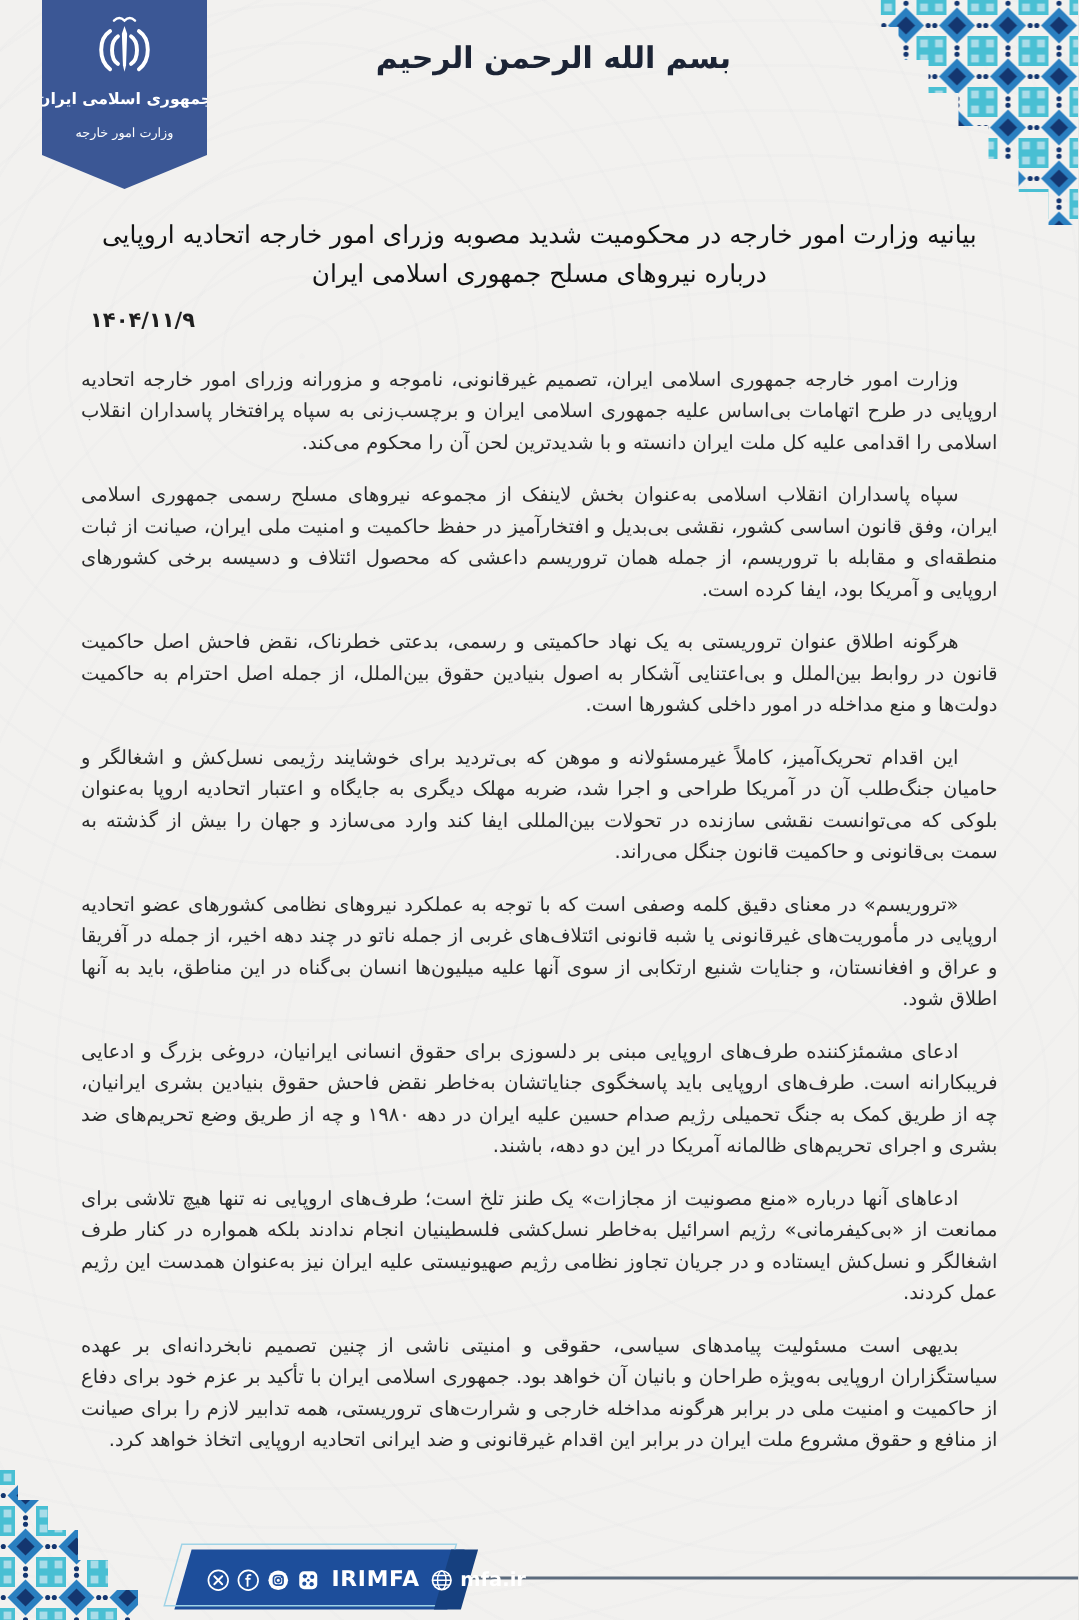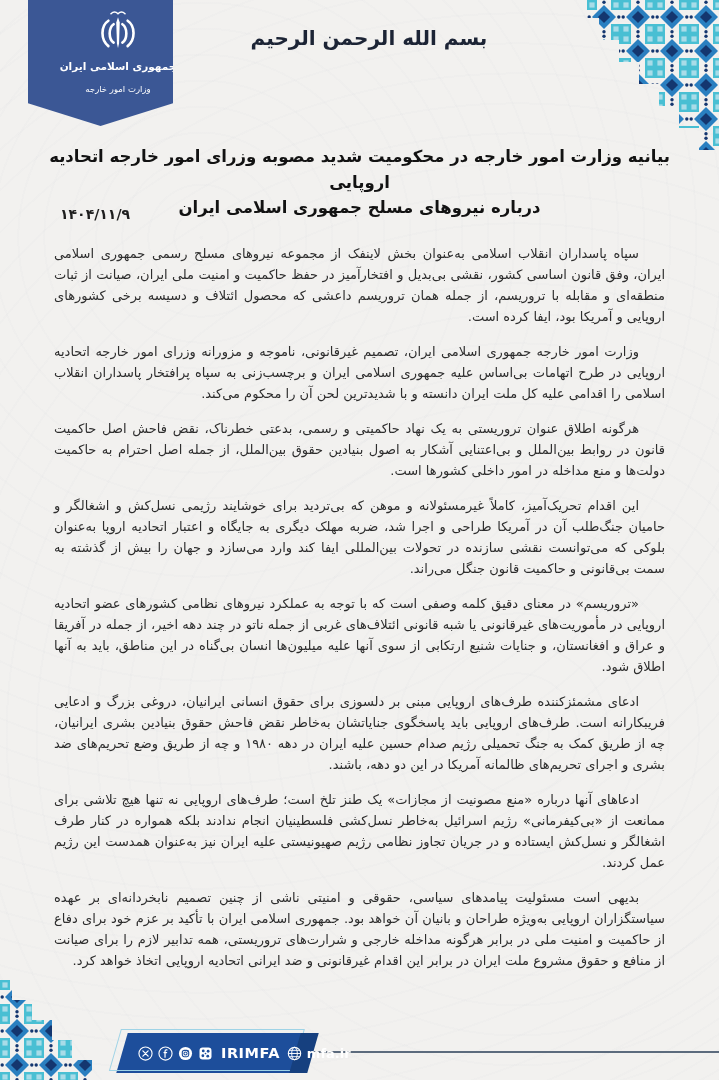--- a/index.html
+++ b/index.html
@@ -18,38 +18,38 @@
   
   .decor-tr { position:absolute; top:0; right:0; }
   .decor-bl { position:absolute; bottom:0; left:0; }
 
   
   .emblem-banner {
     position:absolute; top:0; left:28px; width:110px; height:126px;
     background:#3b5795;
     clip-path: polygon(0 0, 100% 0, 100% 82%, 50% 100%, 0 82%);
     display:flex; flex-direction:column; align-items:center;
-    color:#ffffff; text-align:center;padding-left:35px;
+    color:#ffffff; text-align:center;
   }
   .emblem-banner svg { margin-top:10px; }
   .emblem-line1 { font-size:10.5px; font-weight:bold; margin-top:4px; white-space:nowrap; }
   .emblem-line2 { font-size:8.5px; margin-top:12px; white-space:nowrap; }
 
   
   .bismillah {
     position:absolute; top:26px; left:50%; transform:translateX(-46%);
     font-size:20px; font-weight:bold; color:#1c2435;
     direction:rtl; white-space:nowrap;
   }
 
   
   .doc-title {
     position:absolute; top:144px; left:40px; right:40px;
     direction:rtl; text-align:center;
-    font-size:16.5px; font-weight:bold; color:#121212; line-height:1.55;
+    font-size:16.5px; font-weight:normal; color:#121212; line-height:1.55;
   }
   .doc-date {
     position:absolute; top:206px; left:60px;
     direction:rtl; font-size:14px; font-weight:bold; color:#1e1e1e;
     letter-spacing:5px;
   }
 
   
   .doc-body {
     position:absolute; top:243px; left:54px; right:54px;
@@ -159,22 +159,22 @@
   <div class="bismillah">بسم الله الرحمن الرحیم</div>
 
   <div class="doc-title">
     <div>بیانیه وزارت امور خارجه در محکومیت شدید مصوبه وزرای امور خارجه اتحادیه اروپایی</div>
     <div>درباره نیروهای مسلح جمهوری اسلامی ایران</div>
   </div>
 
   <div class="doc-date">۱۴۰۴/۱۱/۹</div>
 
   <div class="doc-body">
+    <p>وزارت امور خارجه جمهوری اسلامی ایران، تصمیم غیرقانونی، ناموجه و مزورانه وزرای امور خارجه اتحادیه اروپایی در طرح اتهامات بی‌اساس علیه جمهوری اسلامی ایران و برچسب‌زنی به سپاه پرافتخار پاسداران انقلاب اسلامی را اقدامی علیه کل ملت ایران دانسته و با شدیدترین لحن آن را محکوم می‌کند.</p>
     <p>سپاه پاسداران انقلاب اسلامی به‌عنوان بخش لاینفک از مجموعه نیروهای مسلح رسمی جمهوری اسلامی ایران، وفق قانون اساسی کشور، نقشی بی‌بدیل و افتخارآمیز در حفظ حاکمیت و امنیت ملی ایران، صیانت از ثبات منطقه‌ای و مقابله با تروریسم، از جمله همان تروریسم داعشی که محصول ائتلاف و دسیسه برخی کشورهای اروپایی و آمریکا بود، ایفا کرده است.</p>
-    <p>وزارت امور خارجه جمهوری اسلامی ایران، تصمیم غیرقانونی، ناموجه و مزورانه وزرای امور خارجه اتحادیه اروپایی در طرح اتهامات بی‌اساس علیه جمهوری اسلامی ایران و برچسب‌زنی به سپاه پرافتخار پاسداران انقلاب اسلامی را اقدامی علیه کل ملت ایران دانسته و با شدیدترین لحن آن را محکوم می‌کند.</p>
     <p>هرگونه اطلاق عنوان تروریستی به یک نهاد حاکمیتی و رسمی، بدعتی خطرناک، نقض فاحش اصل حاکمیت قانون در روابط بین‌الملل و بی‌اعتنایی آشکار به اصول بنیادین حقوق بین‌الملل، از جمله اصل احترام به حاکمیت دولت‌ها و منع مداخله در امور داخلی کشورها است.</p>
     <p>این اقدام تحریک‌آمیز، کاملاً غیرمسئولانه و موهن که بی‌تردید برای خوشایند رژیمی نسل‌کش و اشغالگر و حامیان جنگ‌طلب آن در آمریکا طراحی و اجرا شد، ضربه مهلک دیگری به جایگاه و اعتبار اتحادیه اروپا به‌عنوان بلوکی که می‌توانست نقشی سازنده در تحولات بین‌المللی ایفا کند وارد می‌سازد و جهان را بیش از گذشته به سمت بی‌قانونی و حاکمیت قانون جنگل می‌راند.</p>
     <p>«تروریسم» در معنای دقیق کلمه وصفی است که با توجه به عملکرد نیروهای نظامی کشورهای عضو اتحادیه اروپایی در مأموریت‌های غیرقانونی یا شبه قانونی ائتلاف‌های غربی از جمله ناتو در چند دهه اخیر، از جمله در آفریقا و عراق و افغانستان، و جنایات شنیع ارتکابی از سوی آنها علیه میلیون‌ها انسان بی‌گناه در این مناطق، باید به آنها اطلاق شود.</p>
     <p>ادعای مشمئزکننده طرف‌های اروپایی مبنی بر دلسوزی برای حقوق انسانی ایرانیان، دروغی بزرگ و ادعایی فریبکارانه است. طرف‌های اروپایی باید پاسخگوی جنایاتشان به‌خاطر نقض فاحش حقوق بنیادین بشری ایرانیان، چه از طریق کمک به جنگ تحمیلی رژیم صدام حسین علیه ایران در دهه ۱۹۸۰ و چه از طریق وضع تحریم‌های ضد بشری و اجرای تحریم‌های ظالمانه آمریکا در این دو دهه، باشند.</p>
     <p>ادعاهای آنها درباره «منع مصونیت از مجازات» یک طنز تلخ است؛ طرف‌های اروپایی نه تنها هیچ تلاشی برای ممانعت از «بی‌کیفرمانی» رژیم اسرائیل به‌خاطر نسل‌کشی فلسطینیان انجام ندادند بلکه همواره در کنار طرف اشغالگر و نسل‌کش ایستاده و در جریان تجاوز نظامی رژیم صهیونیستی علیه ایران نیز به‌عنوان همدست این رژیم عمل کردند.</p>
     <p>بدیهی است مسئولیت پیامدهای سیاسی، حقوقی و امنیتی ناشی از چنین تصمیم نابخردانه‌ای بر عهده سیاستگزاران اروپایی به‌ویژه طراحان و بانیان آن خواهد بود. جمهوری اسلامی ایران با تأکید بر عزم خود برای دفاع از حاکمیت و امنیت ملی در برابر هرگونه مداخله خارجی و شرارت‌های تروریستی، همه تدابیر لازم را برای صیانت از منافع و حقوق مشروع ملت ایران در برابر این اقدام غیرقانونی و ضد ایرانی اتحادیه اروپایی اتخاذ خواهد کرد.</p>
   </div>
 
   <div class="footer-line"></div>
 

